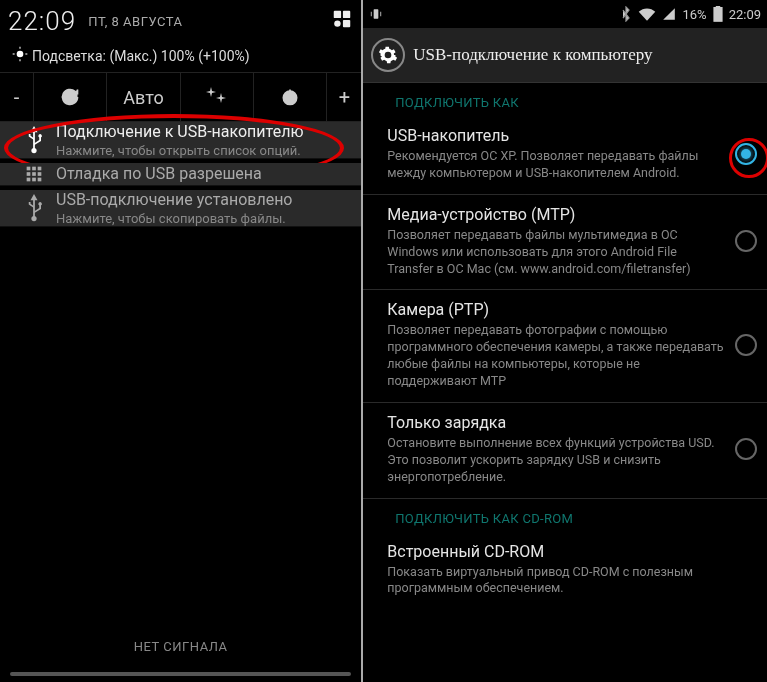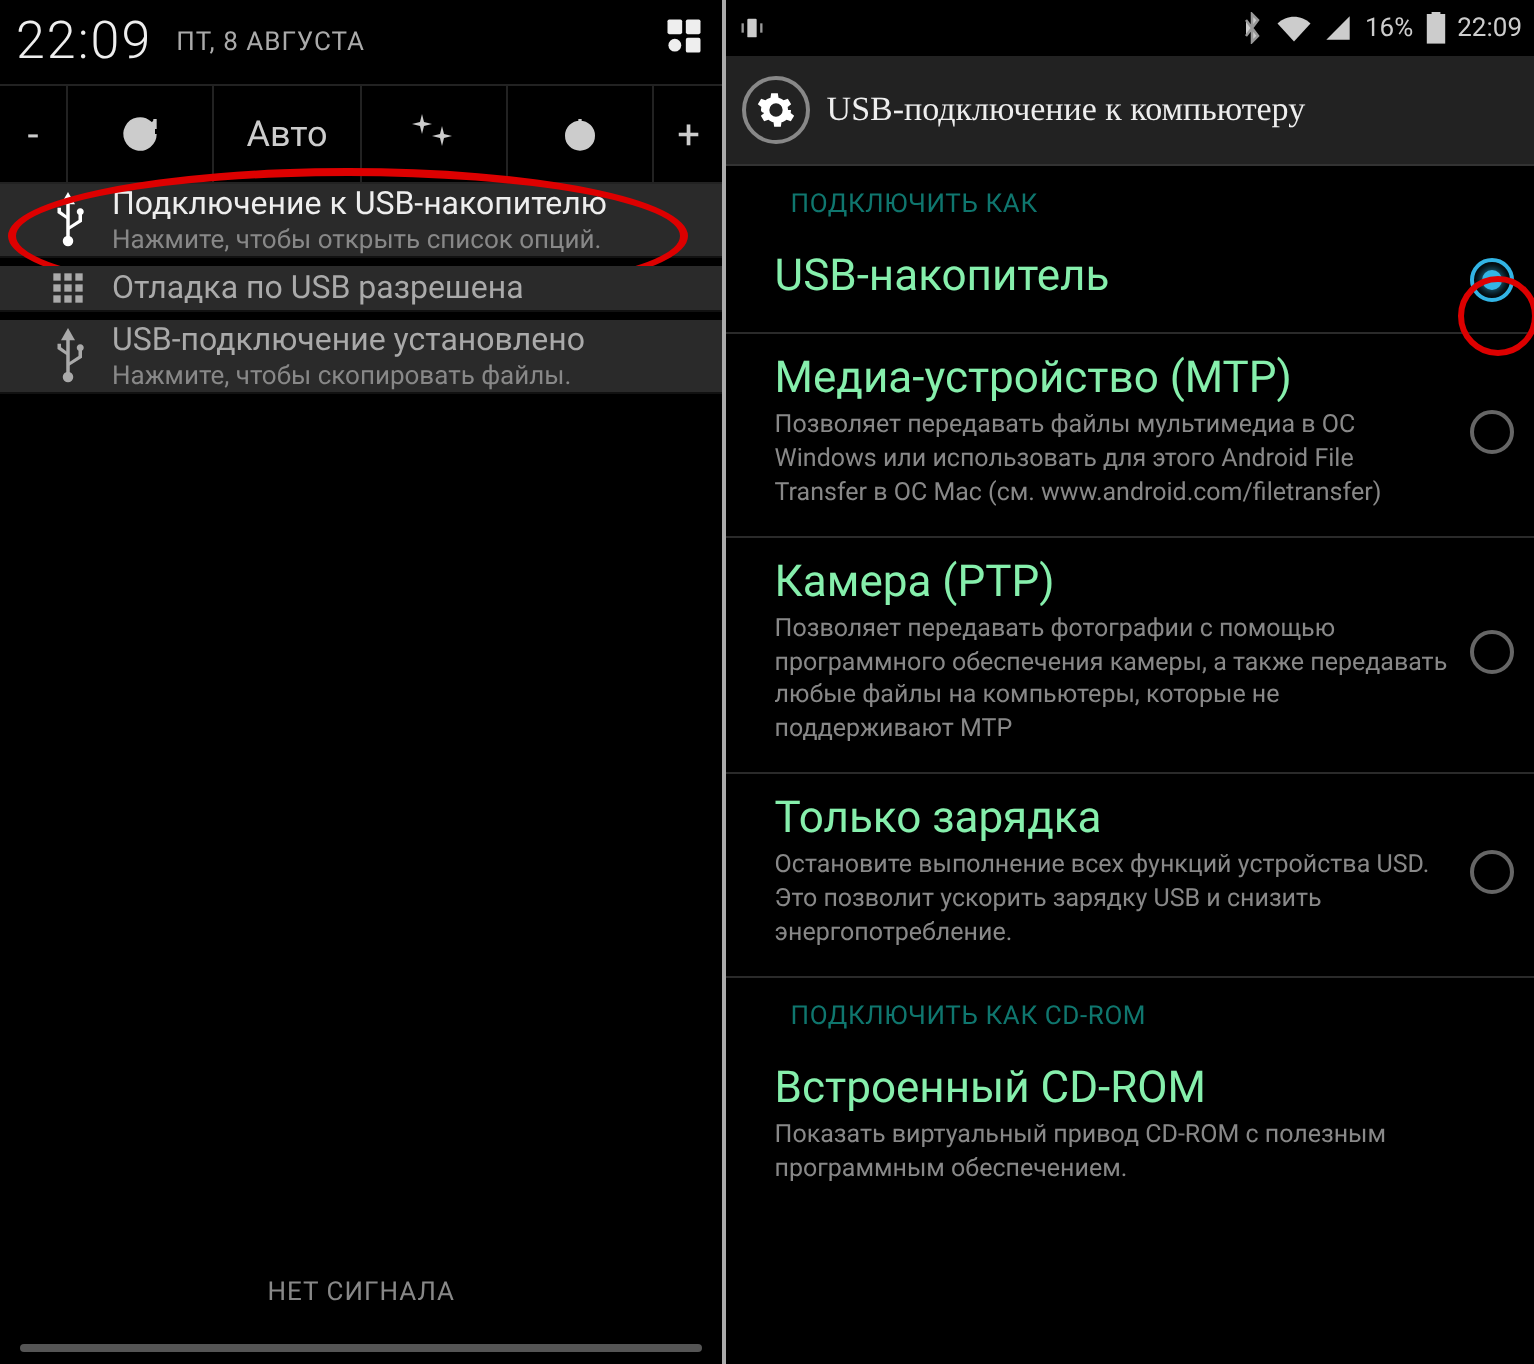--- a/index.html
+++ b/index.html
@@ -132,21 +132,21 @@
     padding: 12px 14px 6px 32px;
     letter-spacing: 0.3px;
   }
   .r-opt {
     display: flex;
     padding: 10px 10px 12px 24px;
     border-bottom: 1px solid #2a2a2a;
     position: relative;
   }
   .r-opt .otxt { flex: 1; padding-right: 10px; }
-  .r-opt .otitle { font-size: 22px; color: #86efac; margin-bottom: 3px; }
+  .r-opt .otitle { font-size: 16px; color: #e5e5e5; margin-bottom: 3px; }
   .r-opt .odesc { font-size: 12.5px; color: #888; line-height: 1.35; }
   .r-radio {
     width: 22px; height: 22px;
     border: 2px solid #666;
     border-radius: 50%;
     align-self: center;
     flex-shrink: 0;
     display: flex; align-items: center; justify-content: center;
   }
   .r-radio.sel { border-color: #33b5e5; }
@@ -177,20 +177,34 @@
     <span>
       <svg width="22" height="22" viewBox="0 0 24 24">
           <rect x="3" y="3" width="8" height="8" rx="1"></rect>
           <rect x="13" y="3" width="8" height="8" rx="1"></rect>
           <circle cx="7" cy="17" r="3.5"></circle>
           <rect x="13" y="13" width="8" height="8" rx="1"></rect>
         </svg>
     </span>
   </div>
 
+  <div class="l-brightness-row">
+    <span>
+      <svg class="bicon" viewBox="0 0 24 24">
+          <circle cx="12" cy="12" r="5"></circle>
+          <g stroke="#ccc" stroke-width="2">
+            <line x1="12" y1="1" x2="12" y2="4"></line>
+            <line x1="12" y1="20" x2="12" y2="23"></line>
+            <line x1="1" y1="12" x2="4" y2="12"></line>
+            <line x1="20" y1="12" x2="23" y2="12"></line>
+          </g>
+        </svg>
+    </span>
+    <span class="btxt">Подсветка: (Макс.) 100% (+100%)</span>
+  </div>
 
   <div class="l-toolbar">
     <div class="l-tool narrow">-</div>
     <div class="l-tool">
       <svg width="20" height="20" viewBox="0 0 24 24" fill="none" stroke="#ccc" stroke-width="2">
           <path d="M21 12a9 9 0 1 1-3-6.7L21 8"></path>
           <polyline points="21 3 21 8 16 8"></polyline>
         </svg>
     </div>
     <div class="l-tool">Авто</div>
@@ -309,20 +323,21 @@
         </svg>
     </div>
     <div class="htxt">USB-подключение к компьютеру</div>
   </div>
 
   <div class="r-section">ПОДКЛЮЧИТЬ КАК</div>
 
   <div class="r-opt">
     <div class="otxt">
       <div class="otitle">USB-накопитель</div>
+      <div class="odesc">Рекомендуется ОС XP. Позволяет передавать файлы между компьютером и USB-накопителем Android.</div>
     </div>
     <div class="r-radio sel"></div>
     <div class="red-circle" style="top:22px;right:-2px;width:40px;height:40px;"></div>
   </div>
 
   <div class="r-opt">
     <div class="otxt">
       <div class="otitle">Медиа-устройство (MTP)</div>
       <div class="odesc">Позволяет передавать файлы мультимедиа в ОС Windows или использовать для этого Android File Transfer в ОС Mac (см. www.android.com/filetransfer)</div>
     </div>

